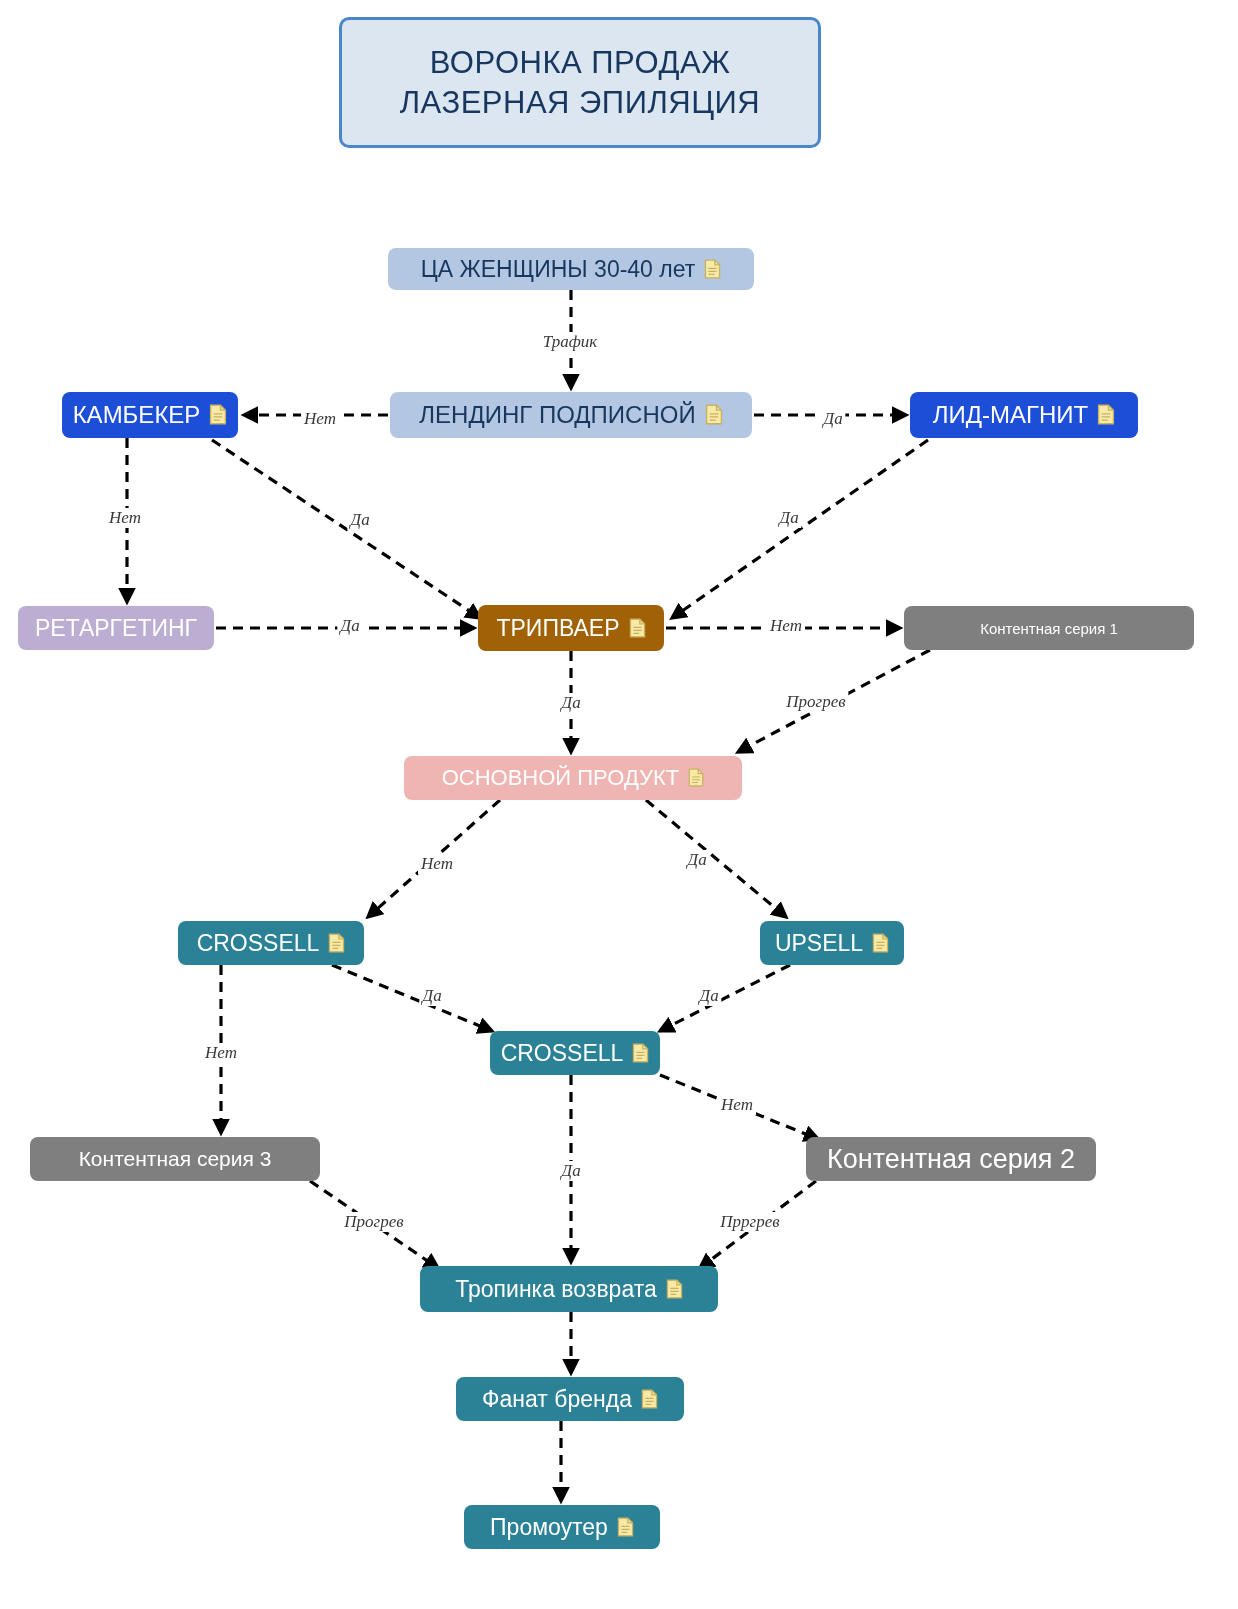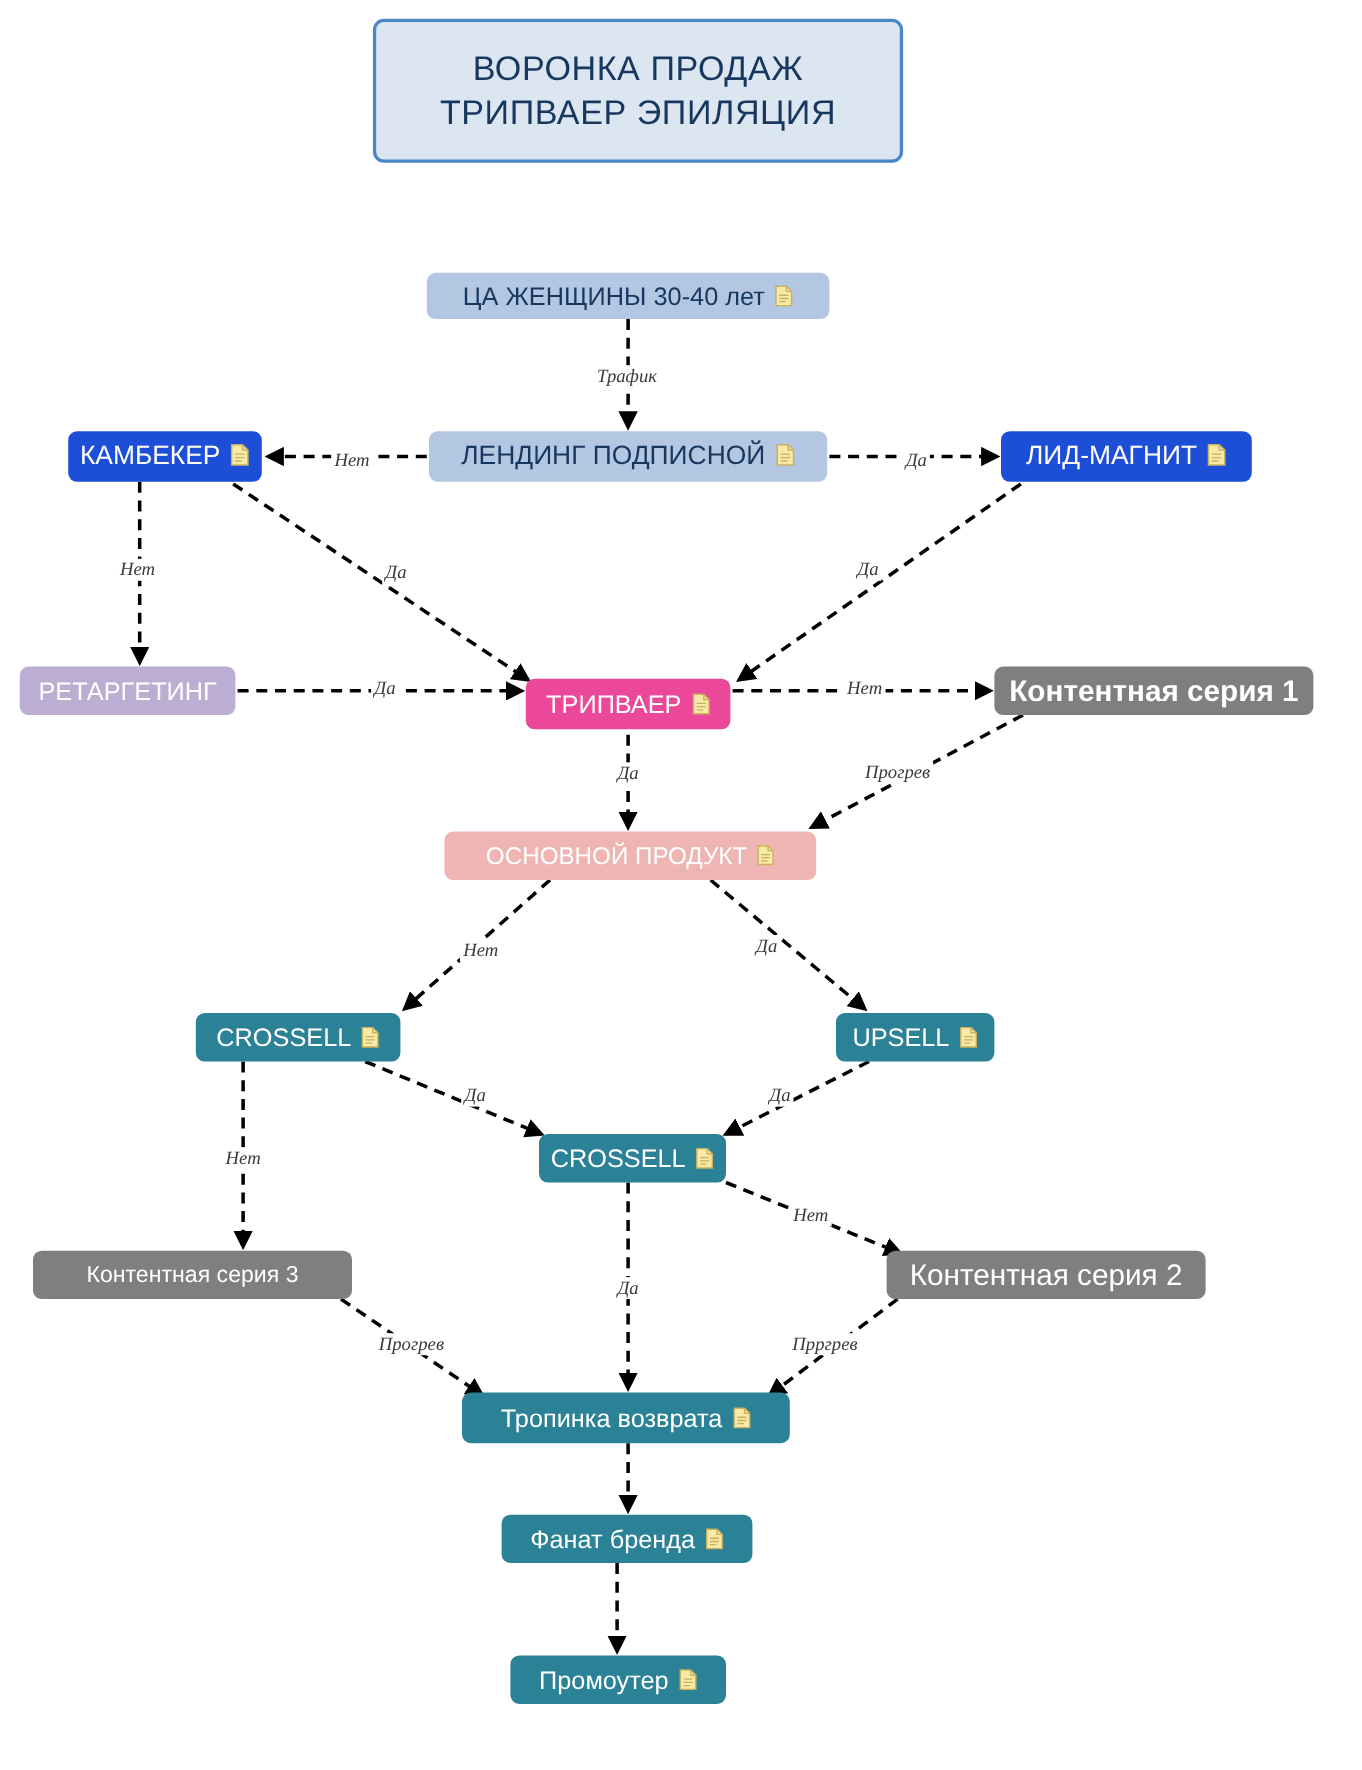--- a/index.html
+++ b/index.html
@@ -46,21 +46,21 @@
     display:inline-block;
     margin-left:9px;
     position:relative;
     top:2px;
   }
 
   
   .n-lightblue{background:#b3c6e2;color:#17375e;}
   .n-purple{background:#1d4ed8;color:#ffffff;}
   .n-purple-lt{background:#bcaed2;color:#ffffff;}
-  .n-navy{background:#ec4899;color:#ffffff;margin-top:12px;}
+  .n-navy{background:#a16207;color:#ffffff;}
   .n-gray{background:#7f7f7f;color:#ffffff;}
   .n-pink{background:#eeb5b3;color:#ffffff;}
   .n-teal{background:#2b8196;color:#ffffff;}
 
   .edge-label{
     position:absolute;
     font-family:"Liberation Serif", serif;
     font-style:italic;
     font-size:17px;
     color:#3a3a3a;
@@ -99,21 +99,21 @@
       <path d="M 571,1075 L 571,1262"></path>
       <path d="M 310,1181 L 438,1268"></path>
       <path d="M 816,1181 L 700,1268"></path>
       <path d="M 571,1312 L 571,1373"></path>
       <path d="M 561,1421 L 561,1501"></path>
     </g>
 </svg>
 
 <div class="title-box">
   <div class="title-text">ВОРОНКА ПРОДАЖ
-ТРИПВАЕР ЭПИЛЯЦИЯ</div>
+ЛАЗЕРНАЯ ЭПИЛЯЦИЯ</div>
 </div>
 
 <div id="node-layer">
     <div class="node n-lightblue" style="left: 388px; top: 248px; width: 366px; height: 42px; font-size: 23px;">
       <span class="lbl">ЦА ЖЕНЩИНЫ 30-40 лет</span>
       <span class="doc-icon"><svg width="17" height="20" viewBox="0 0 14 17">
           <path d="M1 1 h8 l4 4 v11 h-12 z" fill="#f7e9a8" stroke="#c9b25e" stroke-width="1.1"></path>
           <path d="M9 1 v4 h4" fill="none" stroke="#c9b25e" stroke-width="1.1"></path>
           <path d="M3.5 8 h7 M3.5 10.5 h7 M3.5 13 h5" stroke="#c9b25e" stroke-width="1"></path>
         </svg></span>
@@ -146,21 +146,21 @@
       <span class="lbl">РЕТАРГЕТИНГ</span>
     </div>
     <div class="node n-navy" style="left: 478px; top: 605px; width: 186px; height: 46px; font-size: 23px;">
       <span class="lbl">ТРИПВАЕР</span>
       <span class="doc-icon"><svg width="17" height="20" viewBox="0 0 14 17">
           <path d="M1 1 h8 l4 4 v11 h-12 z" fill="#f7e9a8" stroke="#c9b25e" stroke-width="1.1"></path>
           <path d="M9 1 v4 h4" fill="none" stroke="#c9b25e" stroke-width="1.1"></path>
           <path d="M3.5 8 h7 M3.5 10.5 h7 M3.5 13 h5" stroke="#c9b25e" stroke-width="1"></path>
         </svg></span>
     </div>
-    <div class="node n-gray" style="left: 904px; top: 606px; width: 290px; height: 44px; font-size: 27px; font-weight: bold;">
+    <div class="node n-gray" style="left: 904px; top: 606px; width: 290px; height: 44px; font-size: 15px;">
       <span class="lbl">Контентная серия 1</span>
     </div>
     <div class="node n-pink" style="left: 404px; top: 756px; width: 338px; height: 44px; font-size: 22px;">
       <span class="lbl">ОСНОВНОЙ ПРОДУКТ</span>
       <span class="doc-icon"><svg width="16" height="19" viewBox="0 0 14 17">
           <path d="M1 1 h8 l4 4 v11 h-12 z" fill="#f7e9a8" stroke="#c9b25e" stroke-width="1.1"></path>
           <path d="M9 1 v4 h4" fill="none" stroke="#c9b25e" stroke-width="1.1"></path>
           <path d="M3.5 8 h7 M3.5 10.5 h7 M3.5 13 h5" stroke="#c9b25e" stroke-width="1"></path>
         </svg></span>
     </div>

